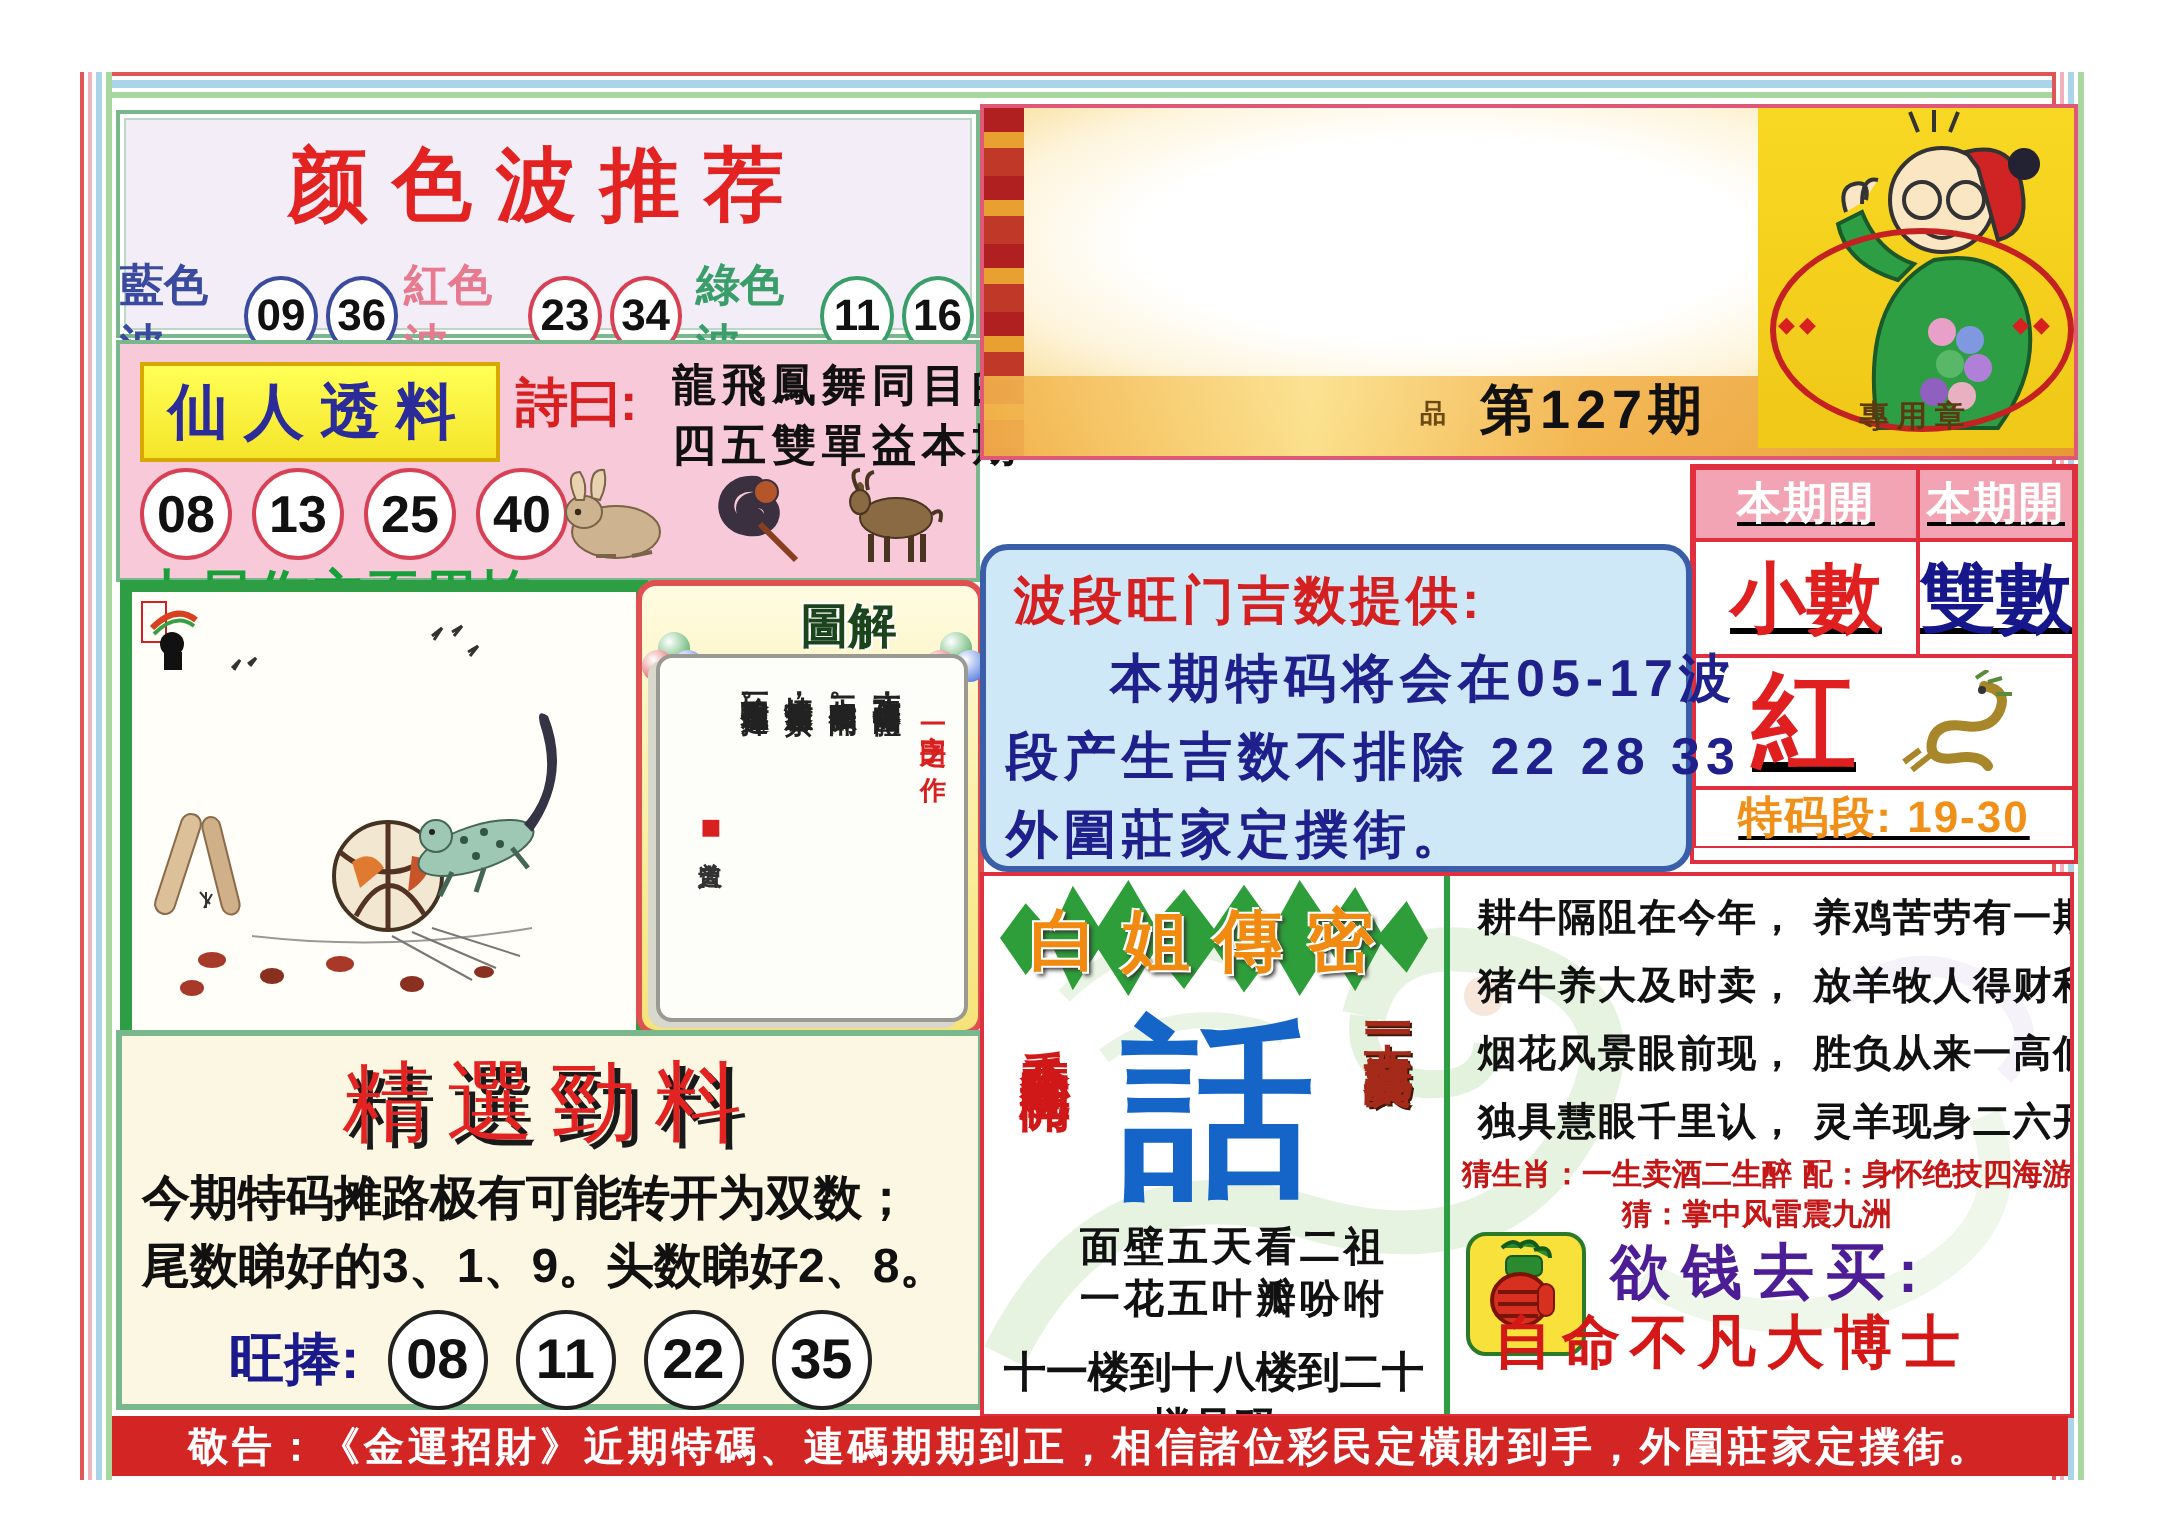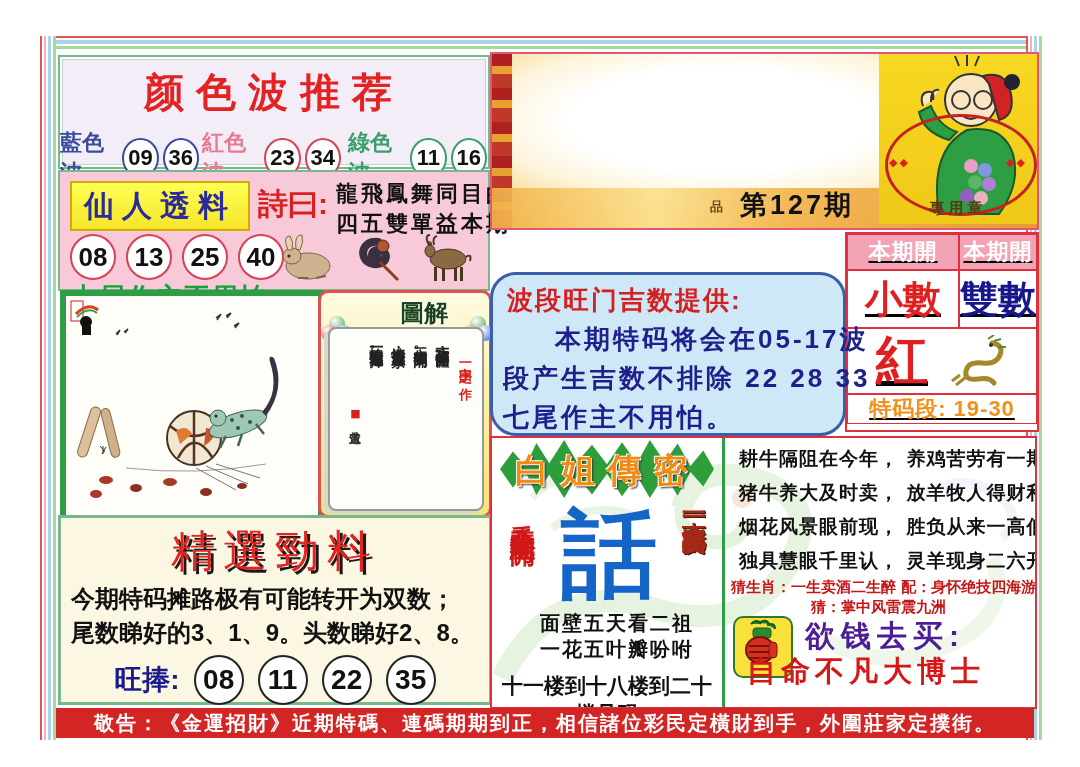--- a/index.html
+++ b/index.html
@@ -20,21 +20,21 @@
     border:2px solid #79b78c;box-shadow:inset 0 0 0 2px #fff,inset 0 0 0 3px #bcd8c4;}
   .wave-title{margin-top:8px;text-align:center;color:#e32222;font-size:40px;font-weight:bold;letter-spacing:12px;}
   .wave-row{display:flex;align-items:center;justify-content:center;gap:2px;margin-top:8px;}
   .wave-label{font-size:22px;font-weight:bold;}
   .wave-row .num-circle{width:36px;height:36px;font-size:22px;margin:0 1px;}
   
   .box-pink{left:58px;top:170px;width:428px;height:117px;background:#f7c9d9;border:2px solid #79b78c;}
   .imm-label{left:10px;top:9px;width:176px;height:46px;background:linear-gradient(#ffff55,#f5e52a);
     border:2px solid #d8a800;display:flex;align-items:center;justify-content:center;
     color:#2b2b9a;font-size:30px;font-weight:bold;letter-spacing:8px;}
-  .shiyue{left:198px;top:12px;color:#d82020;font-size:30px;font-weight:bold;text-align:center;}
+  .shiyue{left:198px;top:12px;color:#d82020;font-size:26px;font-weight:bold;text-align:center;}
   .imm-poem{left:276px;top:6px;width:150px;color:#111;font-size:22px;font-weight:bold;
     font-family:"DejaVu Serif",serif;line-height:30px;letter-spacing:3px;white-space:nowrap;}
   .imm-nums{left:10px;top:62px;display:flex;gap:10px;}
   .imm-nums .num-circle{width:42px;height:42px;font-size:26px;border-color:#d84055;}
   .imm-note{left:12px;top:110px;color:#17a03a;font-size:26px;font-weight:bold;letter-spacing:2px;top:108px;}
   .imm-animals{left:218px;top:58px;width:200px;height:56px;display:flex;justify-content:space-between;align-items:center;}
   
   .box-cartoon{left:60px;top:290px;width:252px;height:222px;background:#fffef8;border:6px solid #2e9e44;}
   
   .box-ppoem{left:318px;top:290px;width:168px;height:222px;border:3px solid #e05050;border-radius:10px;
@@ -79,21 +79,21 @@
   .rtable{left:845px;top:232px;width:190px;height:196px;background:#fff;border:2px solid #e03040;
     display:grid;grid-template-rows:36px 58px 66px 30px;grid-template-columns:1fr;text-decoration:underline;}
   .rtable>div{border:1px solid #e03040;display:flex;align-items:center;justify-content:center;}
   .rt-head{background:#f2a4b4;color:#fff;font-size:22px;font-weight:bold;letter-spacing:1px;}
   .rt-small{color:#e02020;font-size:38px;font-weight:bold;}
   .rt-double{color:#17178c;font-size:38px;font-weight:bold;}
   .rt-red{grid-column:1/3;gap:14px;}
   .rt-red .char{color:#e02020;font-size:52px;font-weight:bold;}
   .rt-foot{grid-column:1/3;color:#f09018;font-size:22px;font-weight:bold;letter-spacing:1px;}
   
-  .wavetip{left:490px;top:272px;width:350px;height:158px;background:#cfe8f7;border:3px solid #3a5fa8;border-radius:26px;}
+  .wavetip{left:490px;top:272px;width:350px;height:158px;background:#cfe8f7;border:3px solid #3a5fa8;border-radius:14px;}
   .wt-title{margin:8px 0 0 14px;color:#d42020;font-size:26px;font-weight:bold;letter-spacing:2px;}
   .wt-line{margin:4px 10px 0;color:#20208c;font-size:26px;font-weight:bold;letter-spacing:3px;white-space:nowrap;}
   .wt-indent{text-indent:52px;}
   
   .bigbox{left:490px;top:436px;width:543px;height:269px;background:#fff;border:2px solid #e03040;overflow:hidden;}
   .dragon-bg{left:0;top:0;opacity:.55;}
   .divider{left:230px;top:0;width:3px;height:269px;background:#2e9e44;}
   
   .bj{left:0;top:0;width:202px;height:269px;}
   .bj-burst{left:8px;top:2px;width:214px;height:58px;background:#2e9e3a;
@@ -311,21 +311,21 @@
         <path d="M10 46 l8 -6 M14 50 l10 -8" stroke="#a8862a" stroke-width="3"></path>
       </svg>
     </div>
     <div class="rt-foot">特码段: 19-30</div>
   </div>
 
   <div class="abs wavetip">
     <div class="wt-title">波段旺门吉数提供:</div>
     <div class="wt-line wt-indent">本期特码将会在05-17波</div>
     <div class="wt-line">段产生吉数不排除 22 28 33</div>
-    <div class="wt-line">七尾作主不用怕。</div>
+    <div class="wt-line">外圍莊家定撲街。</div>
   </div>
 
   <div class="abs bigbox">
     <svg class="abs dragon-bg" width="543" height="269" viewBox="0 0 543 269">
       <path d="M10 240 Q60 140 160 170 Q260 200 300 120 Q330 60 260 40 Q200 26 190 70" fill="none" stroke="#bfe0b0" stroke-width="22" opacity="0.7"></path>
       <path d="M190 70 Q186 100 220 104 Q250 106 252 84" fill="none" stroke="#cde8c0" stroke-width="14"></path>
       <path d="M40 60 Q80 20 130 44 M60 90 Q100 60 150 80" fill="none" stroke="#d8ecd0" stroke-width="8"></path>
       <path d="M330 200 Q400 240 470 200 Q520 170 500 120" fill="none" stroke="#cde8c0" stroke-width="16" opacity="0.6"></path>
       <circle cx="250" cy="60" r="10" fill="#e8c0a0" opacity="0.7"></circle>
       <path d="M430 60 Q470 30 510 60 Q530 80 510 100" fill="none" stroke="#e0d0e8" stroke-width="10" opacity="0.5"></path>

